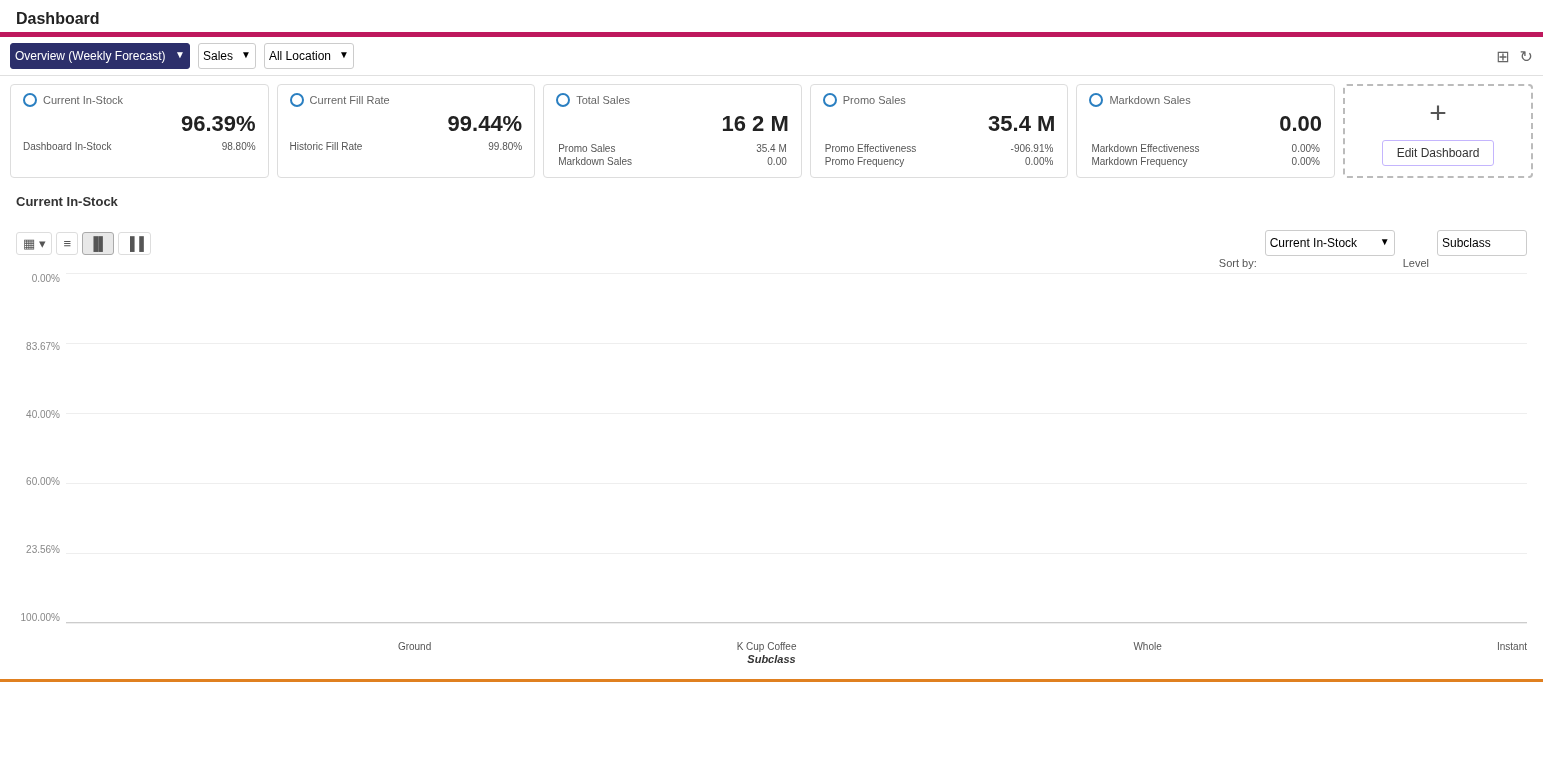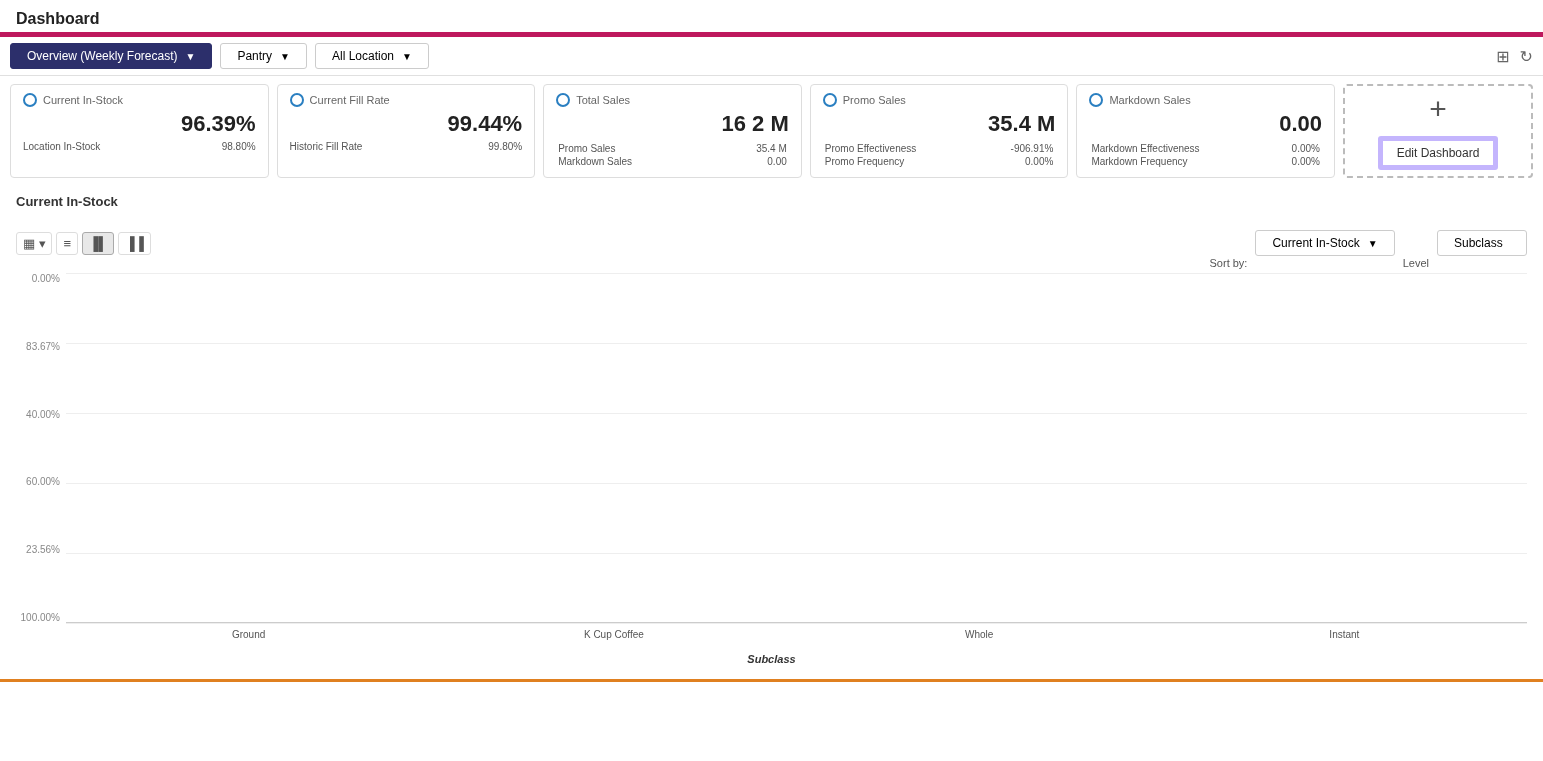--- a/index.html
+++ b/index.html
@@ -17,25 +17,24 @@
       display: flex;
       align-items: center;
       padding: 6px 10px;
       gap: 8px;
       border-bottom: 1px solid #e0e0e0;
       background: #fff;
     }
 
     .dropdown-btn {
       display: flex;
-      align-items: center;
       justify-content: space-between;
       border: 1px solid #ccc;
       border-radius: 3px;
-      padding: 5px 16px;
+      padding: 5px 4px;
       cursor: pointer;
       background: #fff;
       font-size: 12px;
       gap: 8px;
     }
 
     .dropdown-btn.primary {
       background: #2c2f6b;
       color: #fff;
       border-color: #2c2f6b;
@@ -86,21 +85,21 @@
       background: #fff;
     }
 
     .kpi-plus {
       font-size: 30px;
       color: #555;
       font-weight: 300;
     }
 
     .edit-dashboard-btn {
-      border: 5px solid #c4b5fd;
+      border: 1px solid #c4b5fd;
       background: #fff;
       border-radius: 3px;
       padding: 5px 14px;
       cursor: pointer;
       font-size: 12px;
       color: #333;
     }
 
     .kpi-header {
       display: flex;
@@ -262,24 +261,25 @@
       position: absolute;
       left: 50px;
       right: 0;
       bottom: 0;
       height: 30px;
       display: flex;
     }
 
     .x-label {
       flex: 1;
-      text-align: center;
+      text-align: right;
       font-size: 10px;
       color: #555;
       padding-top: 6px;
+      margin-top: 12px;
     }
 
     .x-axis-title {
       text-align: center;
       font-size: 11px;
       font-weight: bold;
       font-style: italic;
       color: #333;
       padding-bottom: 4px;
     }
@@ -294,21 +294,21 @@
 <body>
 
 <div class="page-header">Dashboard</div>
 
 <div class="toolbar">
   <button class="dropdown-btn primary">
     <span>Overview (Weekly Forecast)</span>
     <span class="arrow">▼</span>
   </button>
   <button class="dropdown-btn">
-    <span>Pantry</span>
+    <span>Sales</span>
     <span class="arrow">▼</span>
   </button>
   <button class="dropdown-btn">
     <span>All Location</span>
     <span class="arrow">▼</span>
   </button>
   <div class="toolbar-spacer"></div>
   <div class="toolbar-icons">
     <span style="cursor:pointer; font-size:16px;">⊞</span>
     <span style="cursor:pointer; font-size:16px;">↻</span>
@@ -317,21 +317,21 @@
 
 <div class="kpi-row">
 
   <div class="kpi-card">
     <div class="kpi-header">
       <span class="kpi-circle"></span>
       <span>Current In-Stock</span>
     </div>
     <div class="kpi-main-value">96.39%</div>
     <div class="kpi-footer">
-      <span>Location In-Stock</span>
+      <span>Dashboard In-Stock</span>
       <span>98.80%</span>
     </div>
   </div>
 
   <div class="kpi-card">
     <div class="kpi-header">
       <span class="kpi-circle"></span>
       <span>Current Fill Rate</span>
     </div>
     <div class="kpi-main-value">99.44%</div>

